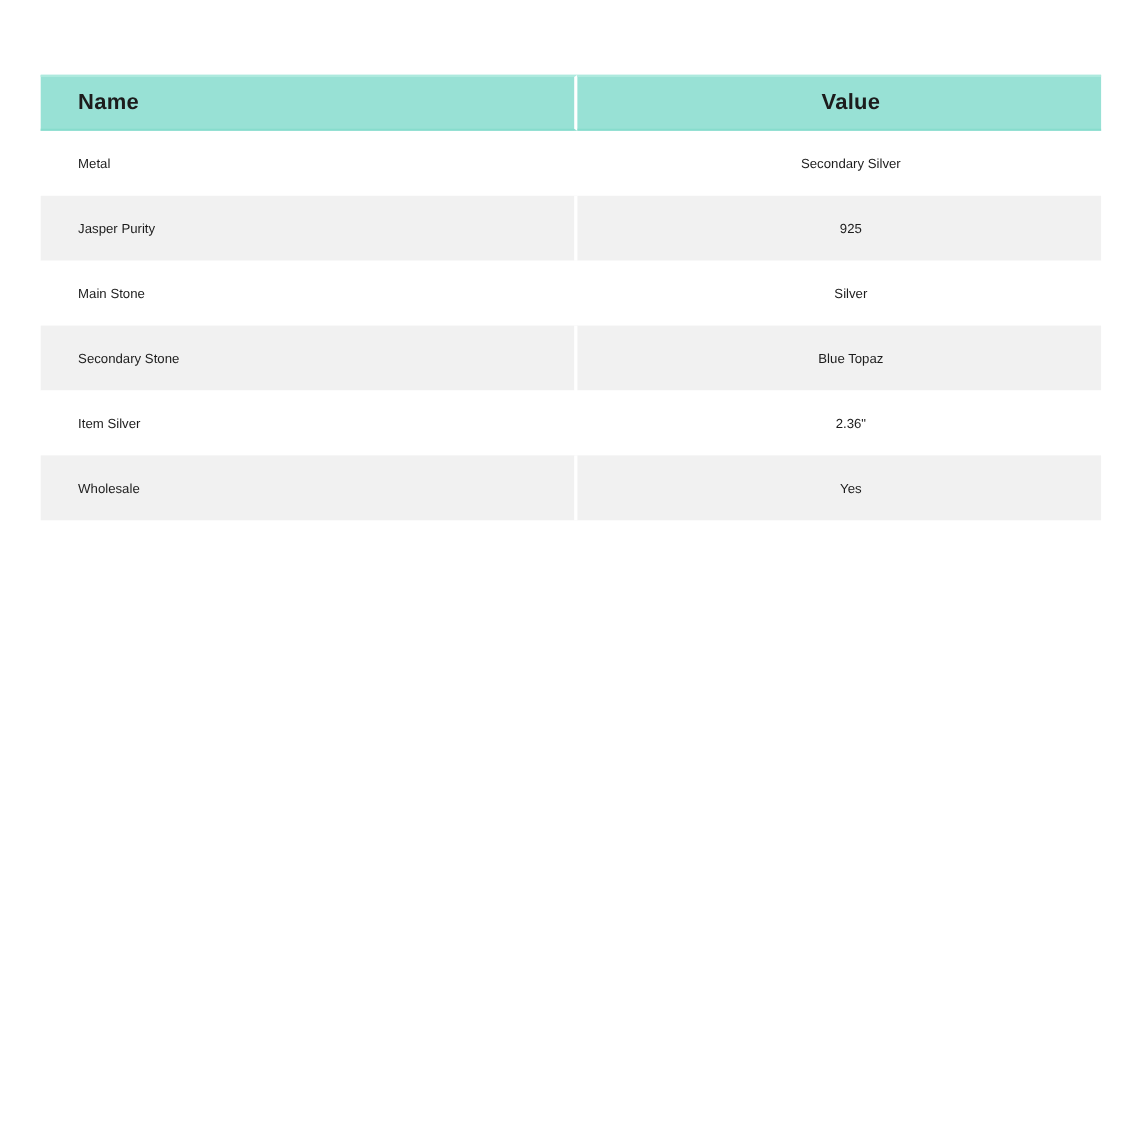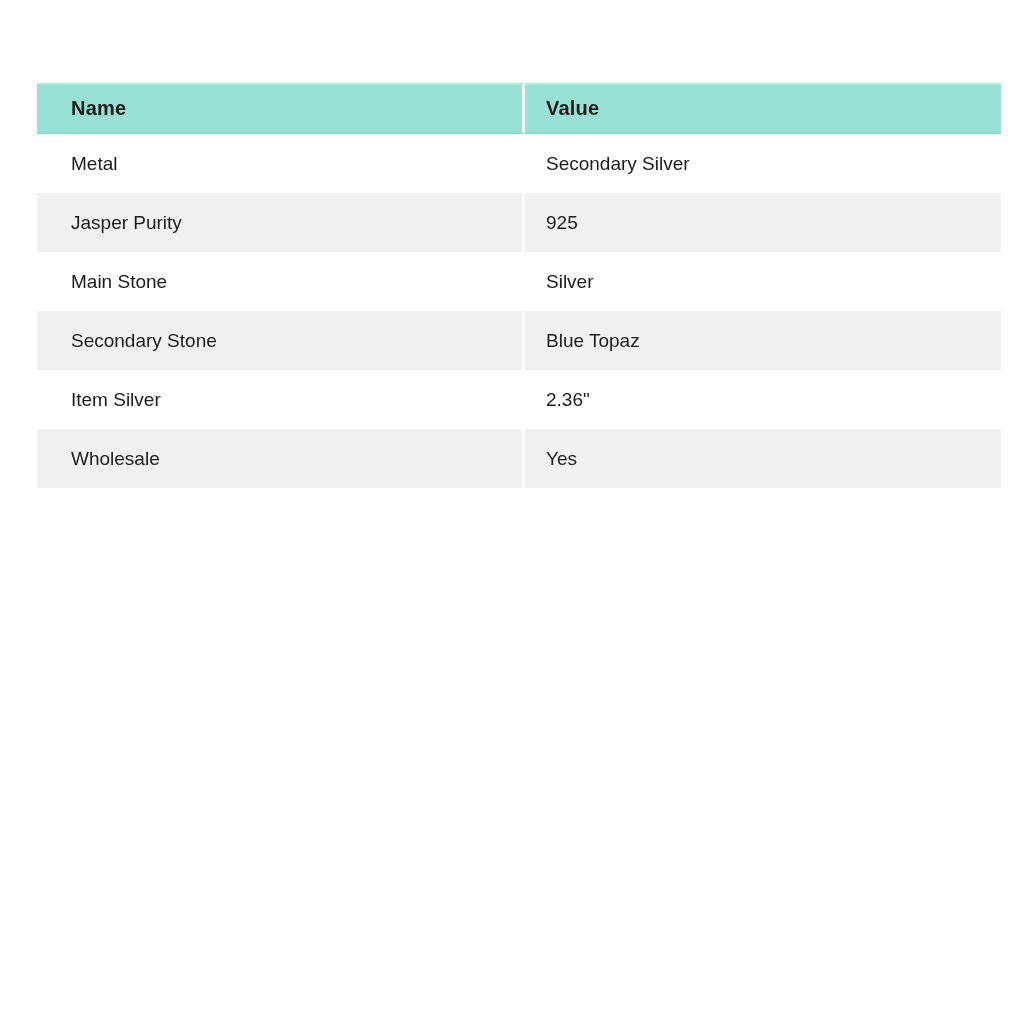--- a/index.html
+++ b/index.html
@@ -14,21 +14,21 @@
   * { margin: 0; padding: 0; box-sizing: border-box; }
   html, body {
     width: 1024px;
     height: 1024px;
     background: #ffffff;
     font-family: "Liberation Sans", sans-serif;
     position: relative;
   }
   .spec-table-wrap {
     position: absolute;
-    top: 83px;
+    top: 68px;
     left: 37px;
     width: 964px;
   }
   table.spec-table {
     width: 100%;
     border-collapse: separate;
     border-spacing: 0;
     table-layout: fixed;
   }
   col.name-col { width: 488px; }
@@ -39,36 +39,37 @@
     border-bottom: 2px solid var(--header-border-bottom);
     font-size: 20px;
     font-weight: 600;
     letter-spacing: 0.2px;
     text-align: left;
     vertical-align: middle;
     color: var(--text);
   }
   .spec-table td {
     height: 59px;
-    font-size: 19px;
+    font-size: 12px;
     font-weight: 400;
     text-align: left;
     vertical-align: middle;
     color: var(--text);
     background: var(--row-bg);
     margin-top: 32px;
   }
   .spec-table th:first-child,
   .spec-table td:first-child {
     padding-left: 34px;
     border-right: 3px solid var(--divider);
   }
   .spec-table th:last-child,
   .spec-table td:last-child {
     padding-left: 21px;
+    text-align: center;
   }
   .spec-table tbody tr:nth-child(even) td {
     background: var(--row-alt-bg);
   }
 </style>
 </head>
 <body>
 
 <div class="spec-table-wrap">
   <table class="spec-table">

